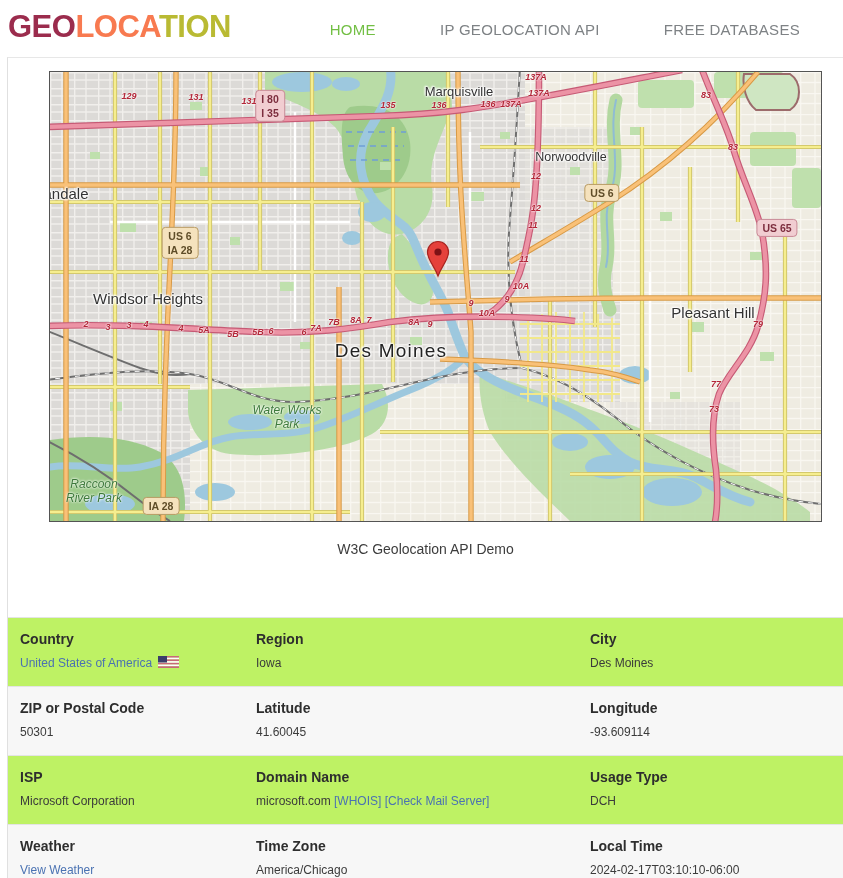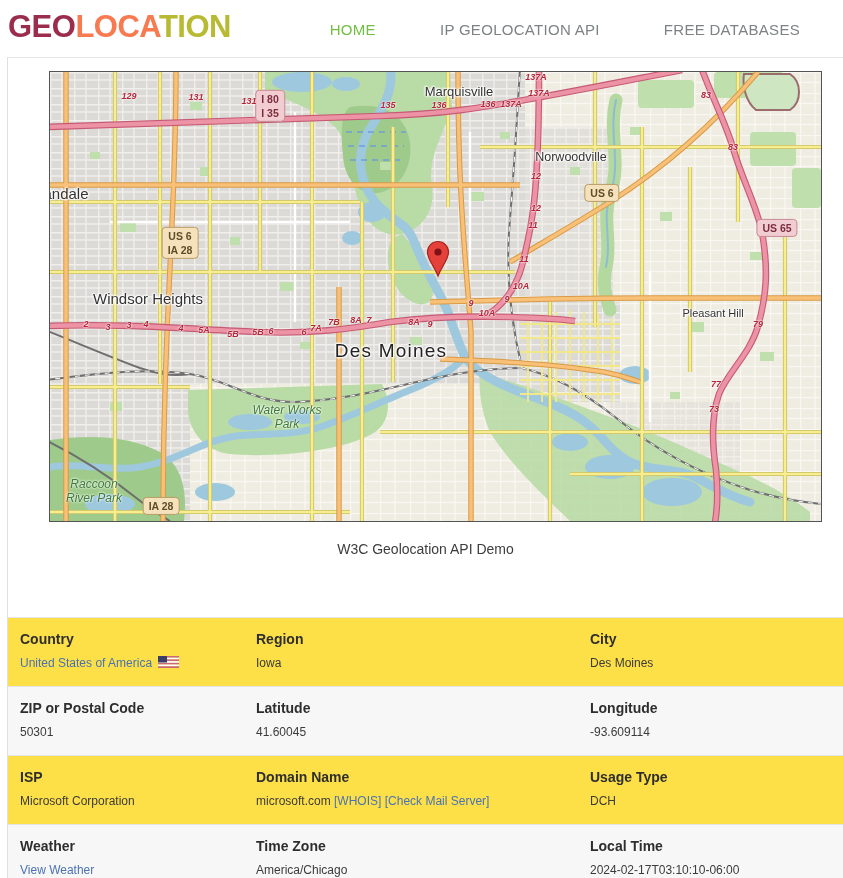--- a/index.html
+++ b/index.html
@@ -24,21 +24,21 @@
   .plabel{position:absolute;transform:translate(-50%,-50%);color:#3e7a3c;font-style:italic;font-size:12px;white-space:pre-line;text-align:center;line-height:1.2;
     text-shadow:0 0 2px #fff,0 0 3px #fff;pointer-events:none;}
   .exitnum{position:absolute;transform:translate(-50%,-50%);color:#b32638;font-size:9px;font-weight:bold;font-style:italic;
     text-shadow:0 0 2px #fff,0 0 2px #fff;pointer-events:none;}
   .shield{position:absolute;transform:translate(-50%,-50%);font-size:10.5px;font-weight:bold;white-space:pre-line;text-align:center;
     padding:1px 5px;border-radius:4px;line-height:1.35;pointer-events:none;}
   .shield.us{background:#f5e2bd;border:1.5px solid #b89b63;color:#5f4d28;}
   .shield.motorway{background:#f1cdd1;border:1.5px solid #c98a96;color:#7c2d3e;}
   
   .info-table{background:#fff;}
-  .info-row{position:relative;height:68px;border-top:1px solid #e4e4e4;background:#fde047;}
+  .info-row{position:relative;height:68px;border-top:1px solid #e4e4e4;background:#bef264;}
   .info-row.alt{background:#f7f7f7;}
   .cell{position:absolute;top:0;}
   .c0{left:12px;}.c1{left:248px;}.c2{left:582px;}
   .cell .label{margin-top:13px;font-size:14px;font-weight:bold;color:#2e2e2e;}
   .cell .value{margin-top:9px;font-size:12px;color:#3b3b3b;}
   .cell a{color:#4a72b2;text-decoration:none;}
   .flag{vertical-align:-1px;margin-left:6px;}
 </style>
 </head>
 <body>
@@ -202,21 +202,21 @@
           <path d="M388,204 C384,193 377.5,188 377.5,180 A10.5,10.5 0 1 1 398.5,180 C398.5,188 392,193 388,204 Z" fill="#e5413b" stroke="#a8241f" stroke-width="1.2"></path>
           <circle cx="388" cy="180" r="3.6" fill="#7e1216"></circle>
         </g>
       </svg>
       <div id="map-labels">
           <div class="mlabel" style="left: 409px; top: 20px; font-size: 13px;">Marquisville</div>
           <div class="mlabel" style="left: 521px; top: 57px; font-size: 12.5px; margin-top: 28px;">Norwoodville</div>
           <div class="mlabel" style="left: 16px; top: 122px; font-size: 15px;">andale</div>
           <div class="mlabel" style="left: 98px; top: 227px; font-size: 15px;">Windsor Heights</div>
           <div class="mlabel big" style="left: 341px; top: 279px; font-size: 19px;">Des Moines</div>
-          <div class="mlabel" style="left: 663px; top: 241px; font-size: 11px;">Pleasant Hill</div>
+          <div class="mlabel" style="left: 663px; top: 241px; font-size: 15px;">Pleasant Hill</div>
           <div class="plabel" style="left: 237px; top: 345px;">Water Works
 Park</div>
           <div class="plabel" style="left: 44px; top: 419px;">Raccoon
 River Park</div>
           <div class="shield motorway" style="left: 220px; top: 34px;">I 80
 I 35</div>
           <div class="shield us" style="left: 130px; top: 171px;">US 6
 IA 28</div>
           <div class="shield us" style="left: 552px; top: 121px;">US 6</div>
           <div class="shield motorway" style="left: 727px; top: 156px;">US 65</div>

